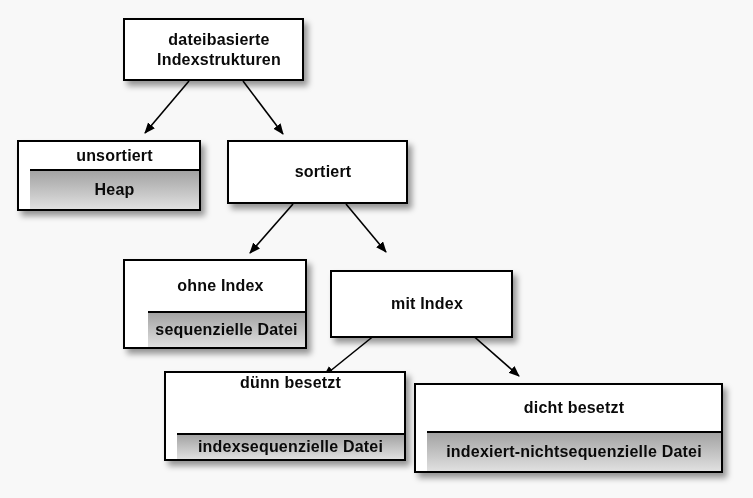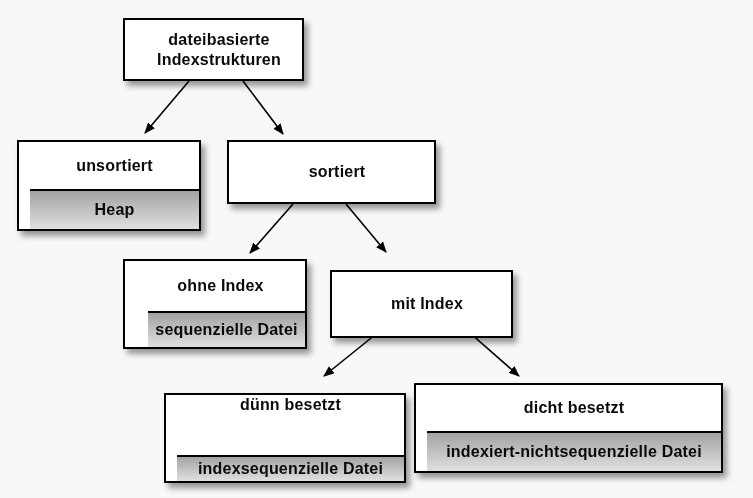--- a/index.html
+++ b/index.html
@@ -54,27 +54,27 @@
     border-top: 2px solid var(--box-border, #000000);
     background: linear-gradient(to bottom, var(--sub-top, #a3a3a3), var(--sub-bottom, #e0e0e0));
     display: flex;
     align-items: center;
     justify-content: center;
     text-align: center;
     white-space: nowrap;
   }
   
   #node-root        { left: 123px; top: 18px;  width: 181px; height: 63px; }
-  #node-unsortiert  { left: 17px;  top: 140px; width: 184px; height: 91px; }
+  #node-unsortiert  { left: 17px;  top: 140px; width: 184px; height: 71px; }
   #node-unsortiert .sub { height: 38px; }
-  #node-sortiert    { left: 227px; top: 140px; width: 209px; height: 64px; }
+  #node-sortiert    { left: 227px; top: 140px; width: 181px; height: 64px; }
   #node-ohne-index  { left: 123px; top: 259px; width: 184px; height: 90px; }
   #node-ohne-index .sub { height: 34px; margin-left: 12px; }
   #node-mit-index   { left: 330px; top: 258px; width: 183px; height: 68px; margin-top: 12px; }
-  #node-duenn       { left: 164px; top: 393px; width: 242px; height: 90px; }
+  #node-duenn       { left: 164px; top: 371px; width: 242px; height: 90px; }
   #node-duenn .sub  { height: 38px; margin-top: 40px; }
   #node-dicht       { left: 414px; top: 383px; width: 309px; height: 90px; }
   #node-dicht .sub  { height: 38px; }
 </style>
 </head>
 <body>
 
 <div class="canvas">
 
   <svg class="arrows" viewBox="0 0 753 498" xmlns="http://www.w3.org/2000/svg" aria-hidden="true">

